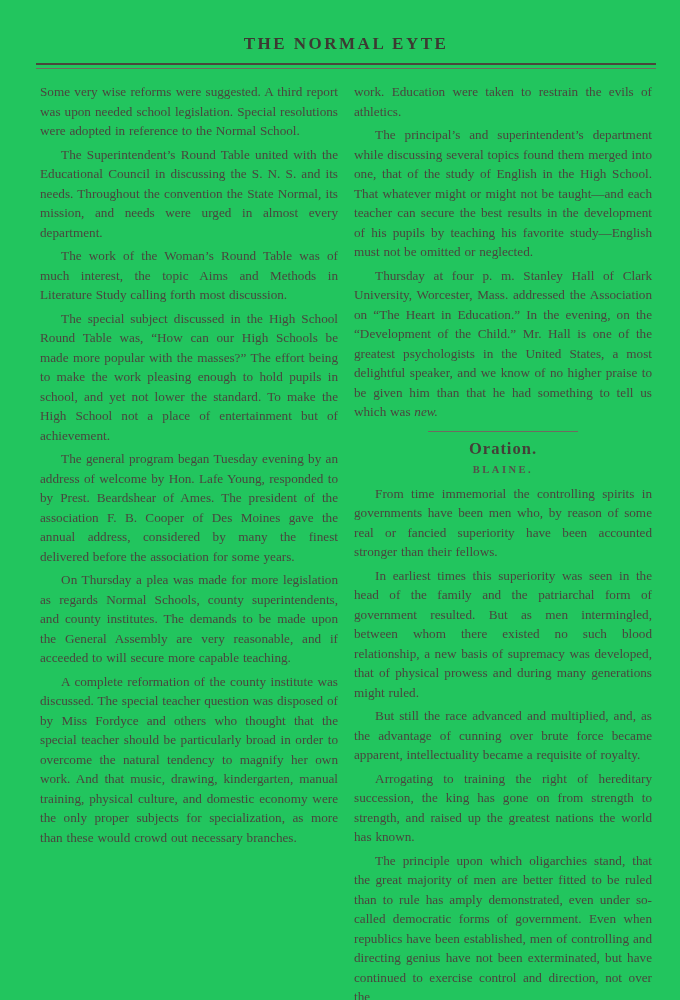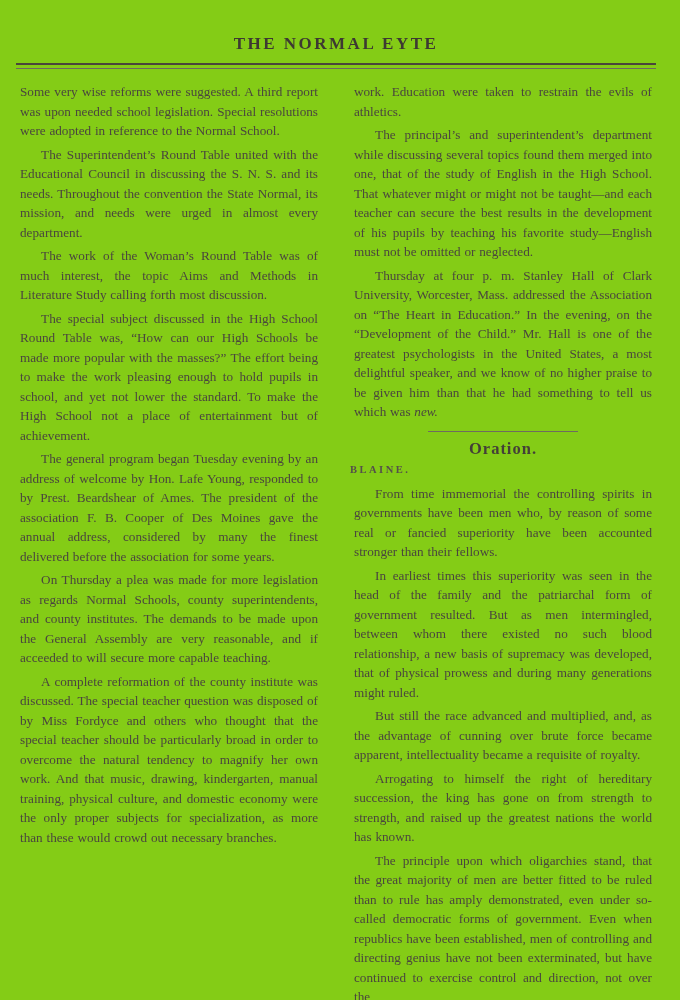--- a/index.html
+++ b/index.html
@@ -1,22 +1,22 @@
 <!DOCTYPE html>
 <html><head>
 <meta charset="utf-8">
 <style>
   html, body { margin: 0; padding: 0; background: #fcfbf8; }
   .page {
     position: relative;
     width: 680px;
     height: 1000px;
     box-sizing: border-box;
-    padding: 34px 24px 0 16px;
-    background: #84cc16;
+    padding: 34px 24px 0 36px;
+    background: #22c55e;
     font-family: "Liberation Serif", "DejaVu Serif", serif;
     color: #4a463e;
     overflow: hidden;
   }
   .masthead {
     margin: 0 0 9px 0;
     text-align: center;
     font-size: 17px;
     font-weight: bold;
     letter-spacing: 2.5px;
@@ -54,20 +54,21 @@
     margin: 7px 0 2px 0;
     text-align: center;
     font-size: 16.5px;
     font-weight: bold;
     letter-spacing: 1px;
     text-indent: 0 !important;
     color: #443f38;
   }
   .section-subtitle {
     margin: 0 0 4px 0;
+    text-align: center;
     font-size: 10.5px;
     font-weight: bold;
     letter-spacing: 2.5px;
     text-indent: 0 !important;
     color: #55504a;
   }
   .italic-word { font-style: italic; }
 </style>
 </head>
 <body>
@@ -94,18 +95,18 @@
       <p>The principal’s and superintendent’s department while discussing several topics found them merged into one, that of the study of English in the High School. That whatever might or might not be taught—and each teacher can secure the best results in the development of his pupils by teaching his favorite study—English must not be omitted or neglected.</p>
       <p><span>Thursday at four p. m. Stanley Hall of Clark University, Worcester, Mass. addressed the Association on “The Heart in Education.” In the evening, on the “Development of the Child.” Mr. Hall is one of the greatest psychologists in the United States, a most delightful speaker, and we know of no higher praise to be given him than that he had something to tell us which was </span><span class="italic-word">new.</span></p>
 
       <div class="section-divider"></div>
       <h2 class="section-title">Oration.</h2>
       <h3 class="section-subtitle">BLAINE.</h3>
 
       <p>From time immemorial the controlling spirits in governments have been men who, by reason of some real or fancied superiority have been accounted stronger than their fellows.</p>
       <p>In earliest times this superiority was seen in the head of the family and the patriarchal form of government resulted. But as men intermingled, between whom there existed no such blood relationship, a new basis of supremacy was developed, that of physical prowess and during many generations might ruled.</p>
       <p>But still the race advanced and multiplied, and, as the advantage of cunning over brute force became apparent, intellectuality became a requisite of royalty.</p>
-      <p>Arrogating to himself the right of hereditary succession, the king has gone on from strength to strength, and raised up the greatest nations the world has known.</p>
+      <p>Arrogating to training the right of hereditary succession, the king has gone on from strength to strength, and raised up the greatest nations the world has known.</p>
       <p>The principle upon which oligarchies stand, that the great majority of men are better fitted to be ruled than to rule has amply demonstrated, even under so-called democratic forms of government. Even when republics have been established, men of controlling and directing genius have not been exterminated, but have continued to exercise control and direction, not over the</p>
     </section>
 
   </div>
 </div>
 
 </body></html>

